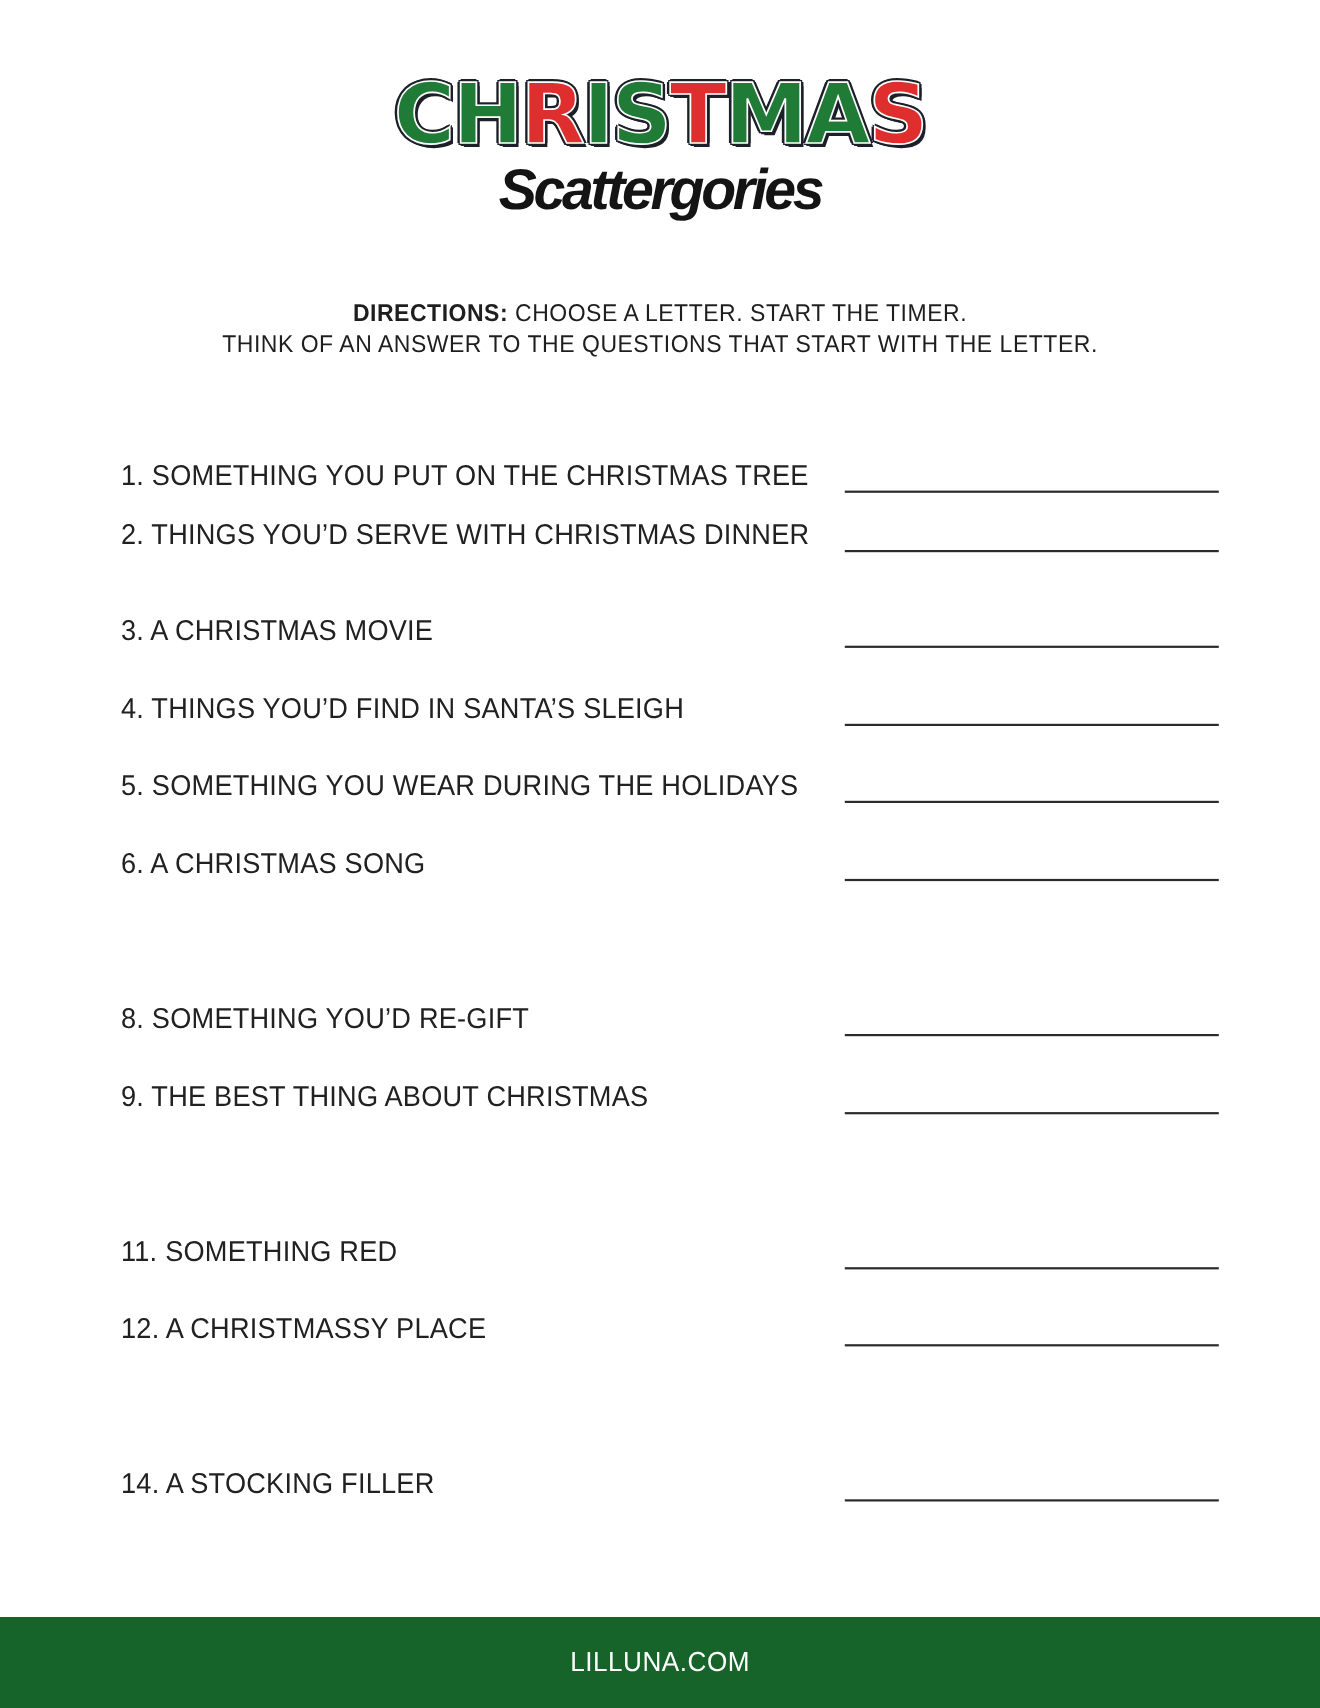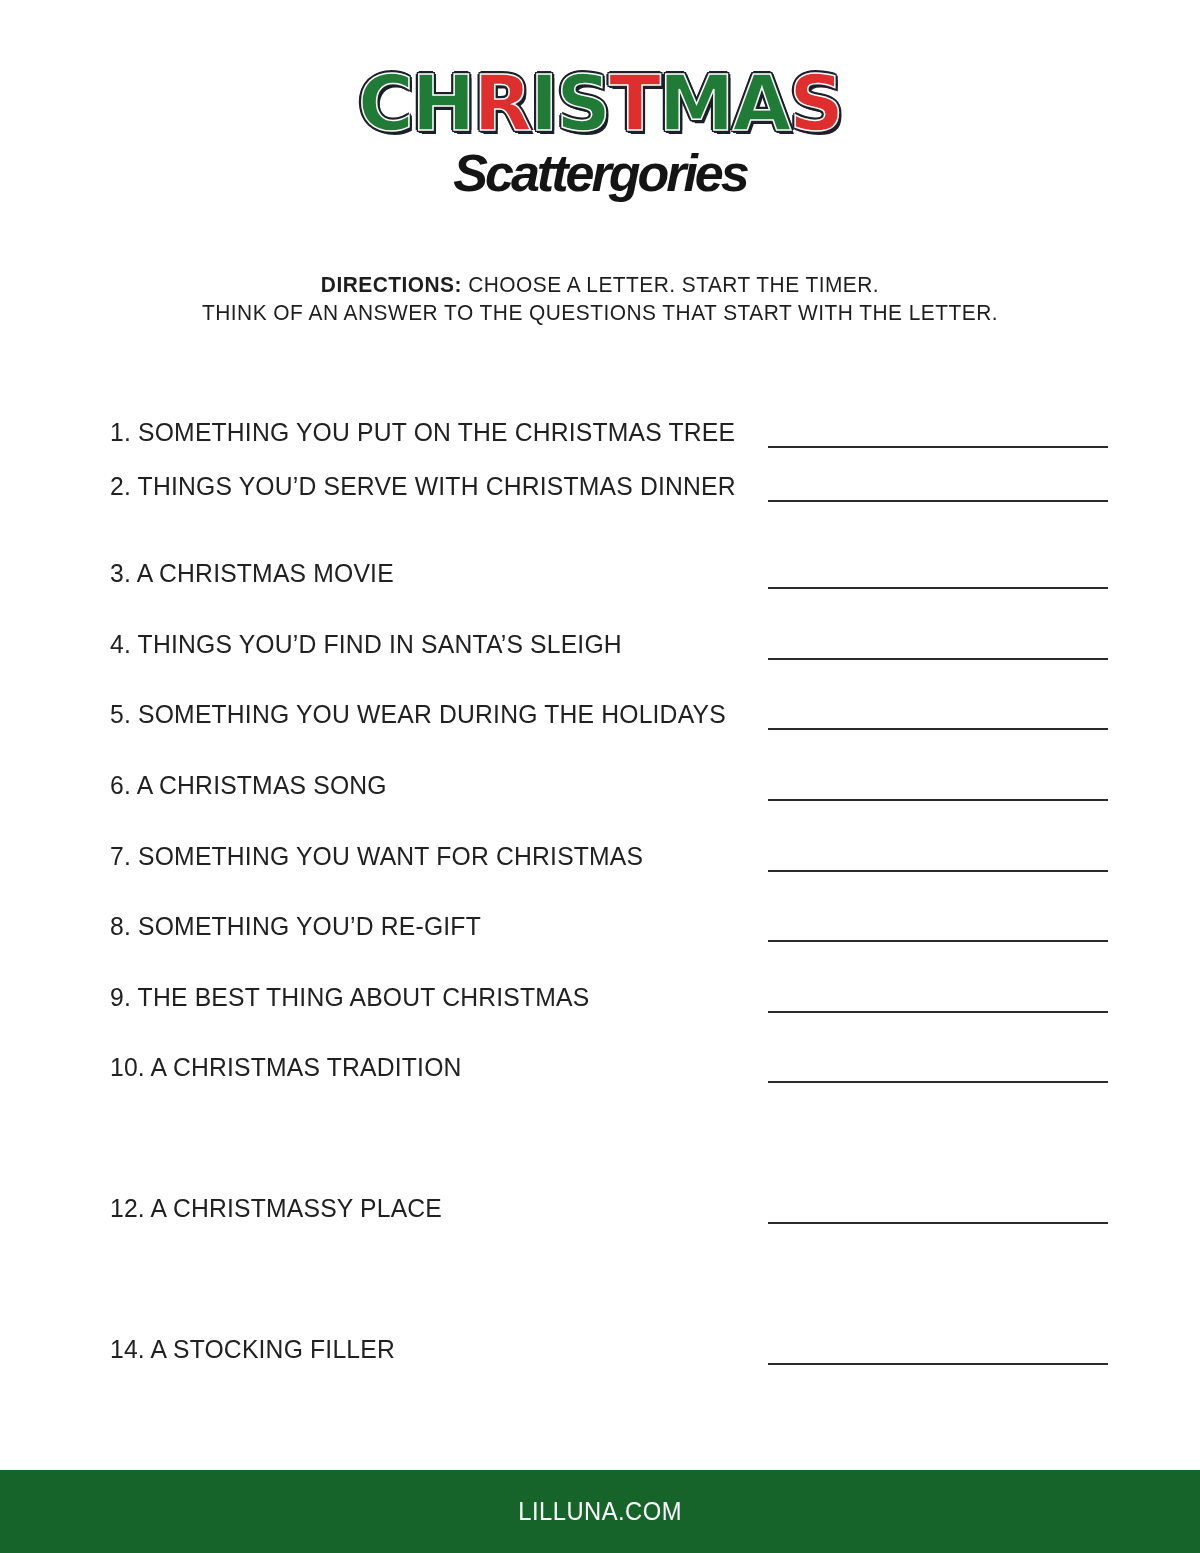--- a/index.html
+++ b/index.html
@@ -149,34 +149,30 @@
     <div class="blank"></div>
   </div>
   <div class="row" style="top:679px">
     <span class="label"><span>5.</span> <span>SOMETHING YOU WEAR DURING THE HOLIDAYS</span></span>
     <div class="blank"></div>
   </div>
   <div class="row" style="top:750px">
     <span class="label"><span>6.</span> <span>A CHRISTMAS SONG</span></span>
     <div class="blank"></div>
   </div>
-  <div class="row" style="top:821px">
-    <span class="label"><span>7.</span> <span>SOMETHING YOU WANT FOR CHRISTMAS</span></span>
-    <div class="blank"></div>
-  </div>
   <div class="row" style="top:891px">
     <span class="label"><span>8.</span> <span>SOMETHING YOU’D RE-GIFT</span></span>
     <div class="blank"></div>
   </div>
   <div class="row" style="top:962px">
     <span class="label"><span>9.</span> <span>THE BEST THING ABOUT CHRISTMAS</span></span>
     <div class="blank"></div>
   </div>
-  <div class="row" style="top:1032px">
-    <span class="label"><span>10.</span> <span>A CHRISTMAS TRADITION</span></span>
+  <div class="row" style="top:1103px">
+    <span class="label"><span>11.</span> <span>SOMETHING RED</span></span>
     <div class="blank"></div>
   </div>
   <div class="row" style="top:1173px">
     <span class="label"><span>12.</span> <span>A CHRISTMASSY PLACE</span></span>
     <div class="blank"></div>
   </div>
   <div class="row" style="top:1314px">
     <span class="label"><span>14.</span> <span>A STOCKING FILLER</span></span>
     <div class="blank"></div>
   </div>

